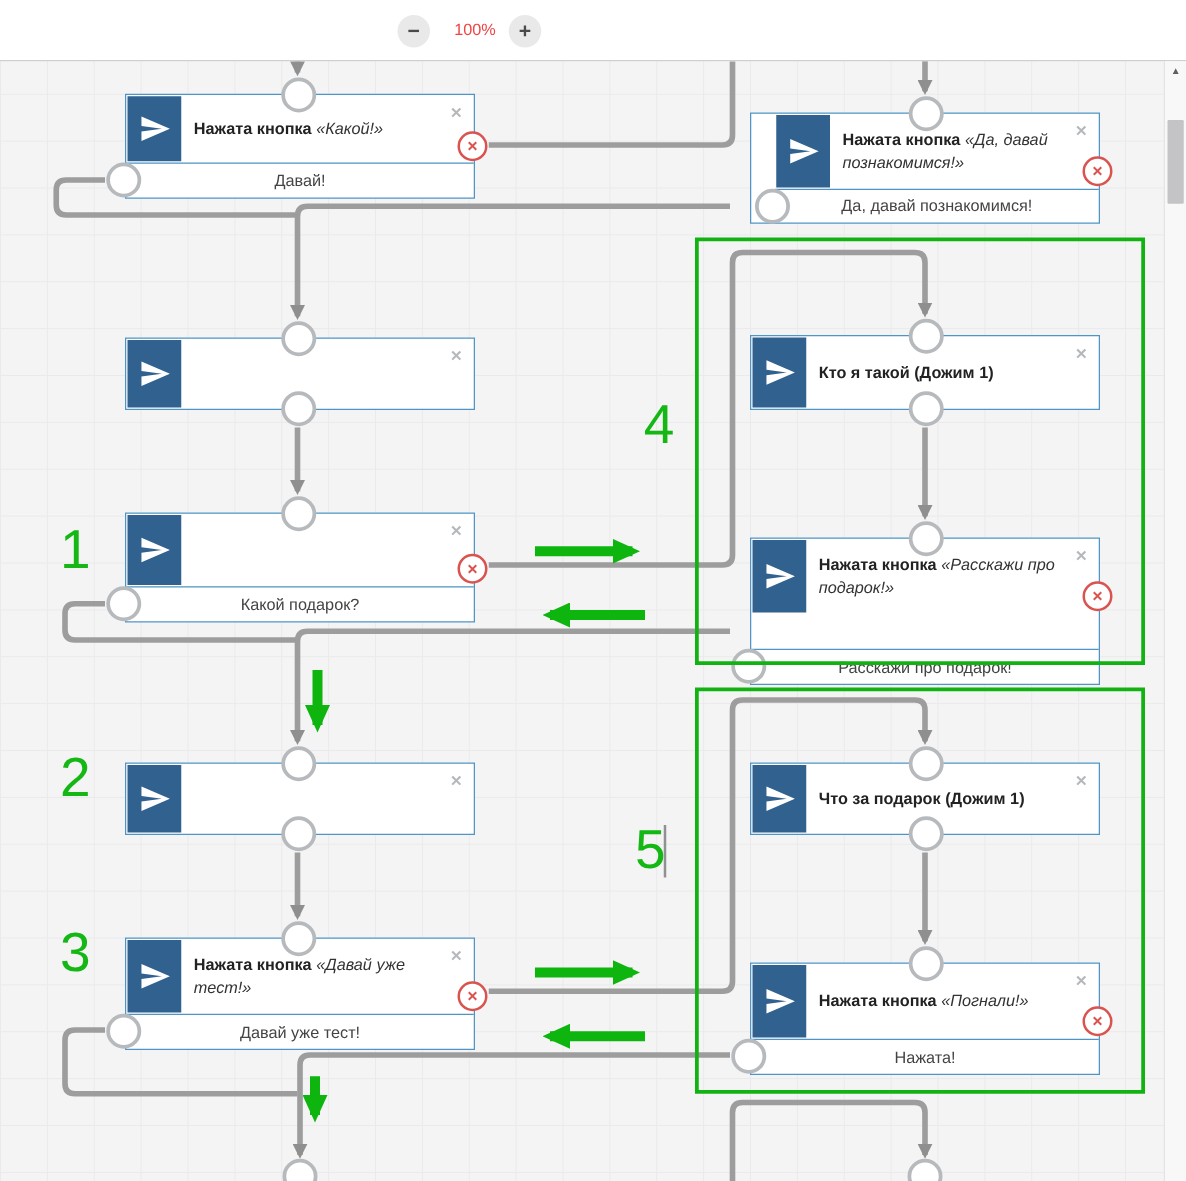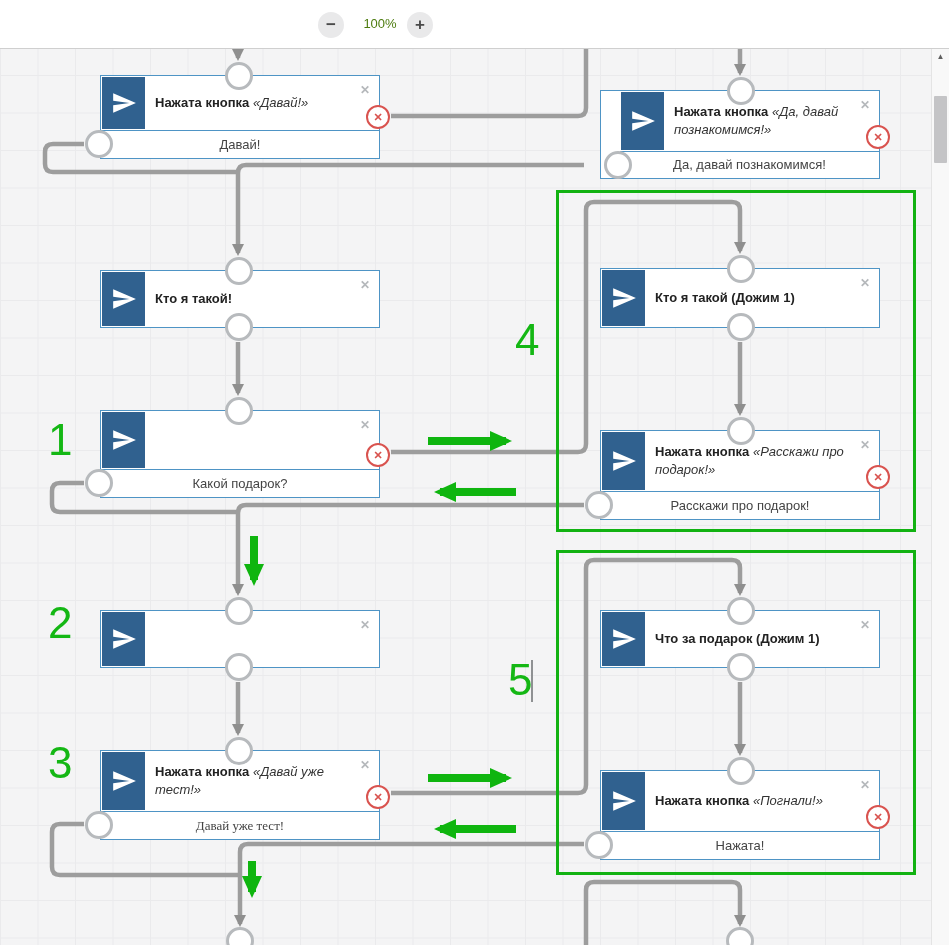--- a/index.html
+++ b/index.html
@@ -11,21 +11,21 @@
                      linear-gradient(90deg,#eaeaec 1px,transparent 1px);
     background-size:37.5px 37.5px;}
   svg.overlay{position:absolute;left:0;top:0;z-index:5;}
   
   .toolbar{position:absolute;left:0;top:0;width:949px;height:48px;background:#fff;
     border-bottom:1px solid #cfcfcf;z-index:50;display:flex;align-items:center;}
   .zoombtn{width:26px;height:26px;border-radius:50%;background:#e9e9ea;border:none;
     color:#4a4a4a;font-size:17px;font-weight:bold;line-height:26px;text-align:center;
     cursor:pointer;position:absolute;top:12px;padding:0;}
   .zoomlevel{position:absolute;top:16px;left:355px;width:50px;text-align:center;
-    font-size:13px;color:#4d7c0f;}
+    font-size:13px;color:#ef4444;}
   
   .node{position:absolute;width:280px;background:#fff;border:1px solid #4e94c5;
     box-sizing:border-box;z-index:10;}
   .trow{position:relative;}
   .iconbox{position:absolute;left:1px;top:1px;width:43px;background:#30618f;
     display:flex;align-items:center;justify-content:center;}
   .ttext{display:flex;align-items:center;height:100%;margin-left:54px;
     padding-right:20px;font-size:13px;font-weight:bold;color:#222;line-height:18px;}
   .ttext .it{font-style:italic;font-weight:normal;color:#333;}
   .brow{position:relative;border-top:1px solid #4e94c5;text-align:center;
@@ -99,21 +99,21 @@
   <div class="group" style="left:556px;top:550px;width:354px;height:319px;"></div>
 
   <div class="node" style="left:100px;top:75px;">
     <div class="trow" style="height:54px;">
       <div class="iconbox" style="height:52px;">
         <svg width="26" height="26" viewBox="0 0 24 24">
             <path fill="#fff" d="M2 21 L23 12 L2 3 L2 10 L17 12 L2 14 Z"></path>
           </svg>
       </div>
       <div class="ttext">
-        <span><b>Нажата кнопка </b><span class="it">«Давай!»</span></span>
+        <span><b>Нажата кнопка </b><span class="it">«Какой!»</span></span>
       </div>
       <span class="close">✕</span>
       <div class="remove" style="top:29px;">✕</div>
     </div>
     <div class="brow" style="height:27px;line-height:27px;">
       <span>Давай!</span>
       <div class="port" style="left:-16px;top:-1px;"></div>
     </div>
     <div class="port" style="left:124px;top:-14px;"></div>
   </div>
@@ -138,23 +138,20 @@
     <div class="port" style="left:126px;top:-14px;"></div>
   </div>
 
   <div class="node" style="left:100px;top:270px;height:58px;">
     <div class="trow" style="height:56px;">
       <div class="iconbox" style="height:54px;">
         <svg width="26" height="26" viewBox="0 0 24 24">
             <path fill="#fff" d="M2 21 L23 12 L2 3 L2 10 L17 12 L2 14 Z"></path>
           </svg>
       </div>
-      <div class="ttext">
-        <span><b>Кто я такой!</b></span>
-      </div>
       <span class="close">✕</span>
     </div>
     <div class="port" style="left:124px;top:-14px;"></div>
     <div class="port" style="left:124px;bottom:-14px;"></div>
   </div>
 
   <div class="node" style="left:600px;top:268px;height:60px;">
     <div class="trow" style="height:58px;">
       <div class="iconbox" style="height:56px;">
         <svg width="26" height="26" viewBox="0 0 24 24">
@@ -193,21 +190,21 @@
         <svg width="26" height="26" viewBox="0 0 24 24">
             <path fill="#fff" d="M2 21 L23 12 L2 3 L2 10 L17 12 L2 14 Z"></path>
           </svg>
       </div>
       <div class="ttext">
         <span><b>Нажата кнопка </b><span class="it">«Расскажи про подарок!»</span></span>
       </div>
       <span class="close">✕</span>
       <div class="remove" style="top:34px;">✕</div>
     </div>
-    <div class="brow" style="height:27px;line-height:27px;">
+    <div class="brow" style="height:27px;line-height:27px;margin-top:28px;">
       <span>Расскажи про подарок!</span>
       <div class="port" style="left:-16px;top:-1px;"></div>
     </div>
     <div class="port" style="left:126px;top:-14px;"></div>
   </div>
 
   <div class="node" style="left:100px;top:610px;height:58px;">
     <div class="trow" style="height:56px;">
       <div class="iconbox" style="height:54px;">
         <svg width="26" height="26" viewBox="0 0 24 24">
@@ -242,21 +239,21 @@
         <svg width="26" height="26" viewBox="0 0 24 24">
             <path fill="#fff" d="M2 21 L23 12 L2 3 L2 10 L17 12 L2 14 Z"></path>
           </svg>
       </div>
       <div class="ttext">
         <span><b>Нажата кнопка </b><span class="it">«Давай уже тест!»</span></span>
       </div>
       <span class="close">✕</span>
       <div class="remove" style="top:34px;">✕</div>
     </div>
-    <div class="brow" style="height:27px;line-height:27px;font-family:Liberation Serif, serif;">
+    <div class="brow" style="height:27px;line-height:27px;">
       <span>Давай уже тест!</span>
       <div class="port" style="left:-16px;top:-1px;"></div>
     </div>
     <div class="port" style="left:124px;top:-14px;"></div>
   </div>
 
   <div class="node" style="left:600px;top:770px;">
     <div class="trow" style="height:60px;">
       <div class="iconbox" style="height:58px;">
         <svg width="26" height="26" viewBox="0 0 24 24">

